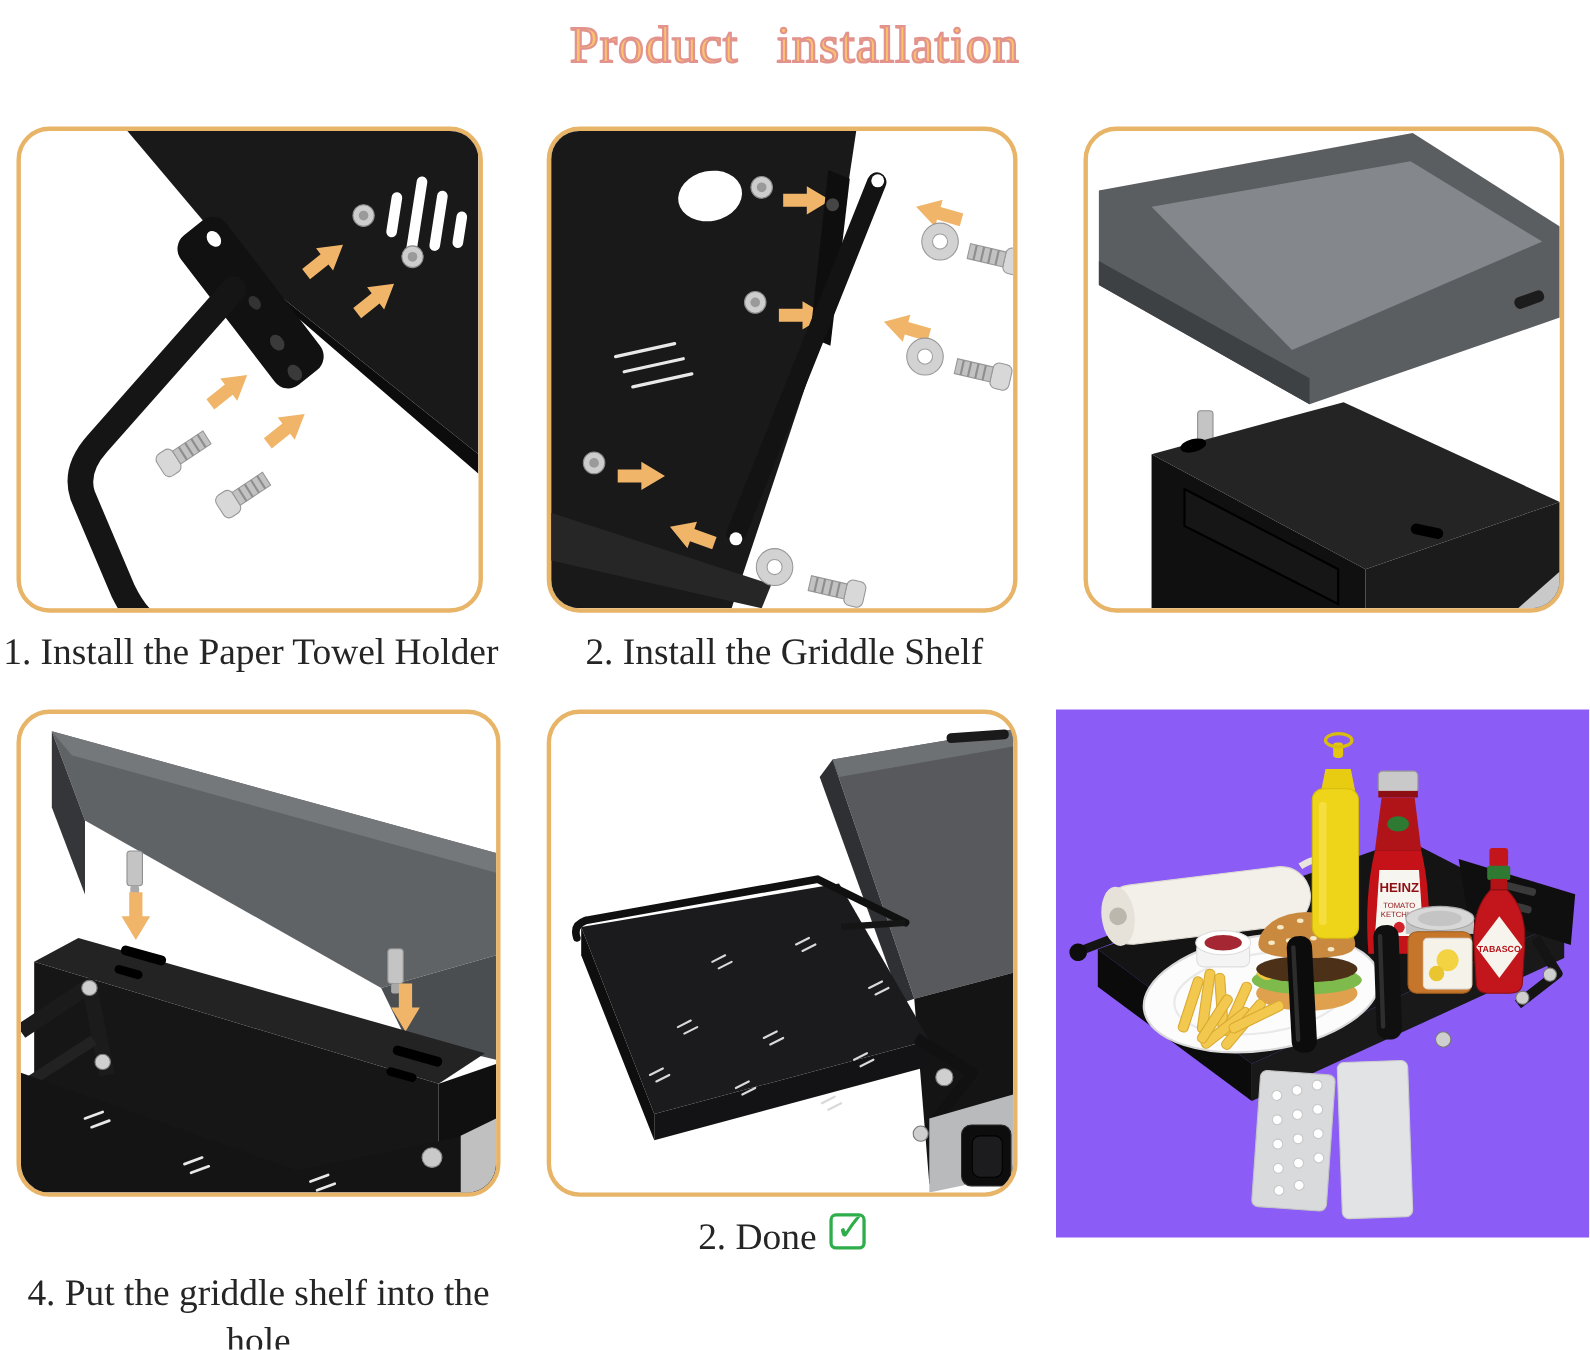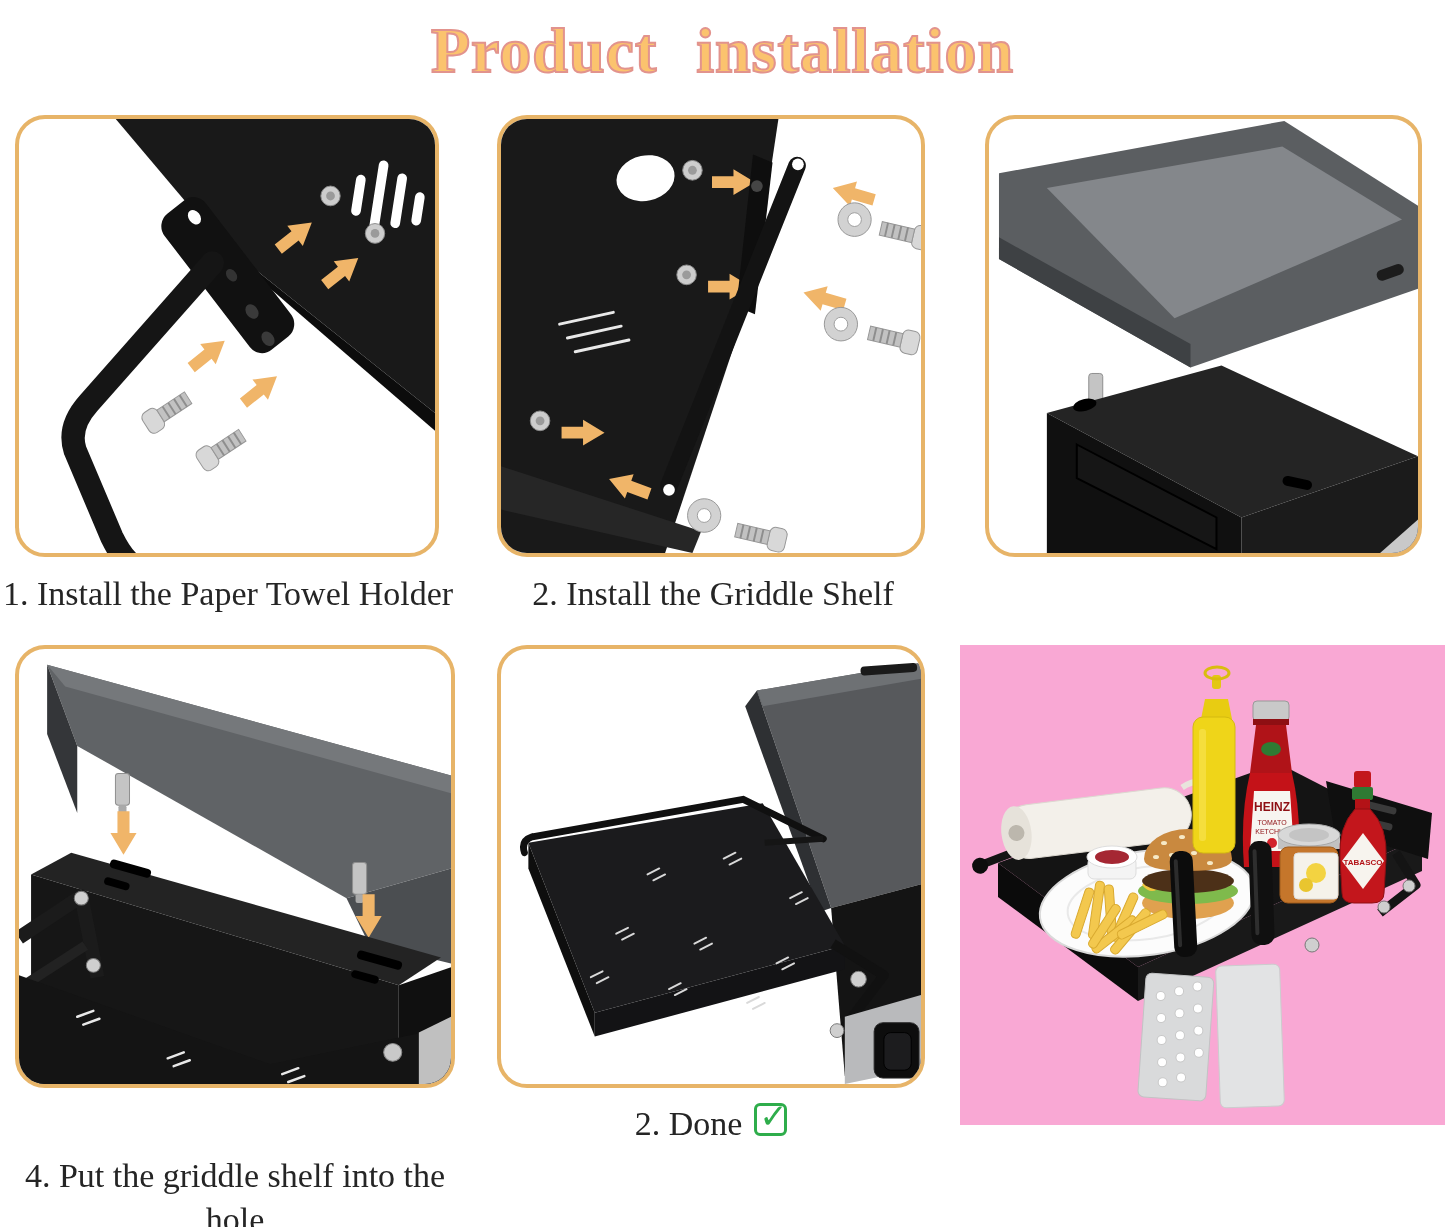--- a/index.html
+++ b/index.html
@@ -1,25 +1,25 @@
 <!DOCTYPE html>
 <html style="--background: #FFFFFF; --title-fill: #FBC36E; --title-stroke: #E2938D; --panel-border: #E7B468; --arrow: #F0B569; --caption: #252525; --check: #2EAD4B;"><head>
 <meta charset="utf-8">
 <style>
   html,body{margin:0;padding:0;background:#fff;}
   .page{position:relative;width:1445px;height:1227px;background:var(--background,#fff);overflow:hidden;
         font-family:"Liberation Serif", serif;}
   .main-title{position:absolute;left:0;top:14px;width:100%;text-align:center;
-        font-size:64px;font-weight:bold;letter-spacing:1px;word-spacing:22px;
+        font-size:47px;font-weight:normal;letter-spacing:1px;word-spacing:22px;
         color:var(--title-fill,#FBC36E);
         -webkit-text-stroke:2px var(--title-stroke,#E2938D);}
   .panel{position:absolute;border:4px solid var(--panel-border,#E7B468);border-radius:30px;
         overflow:hidden;background:#fff;box-sizing:border-box;}
   .panel svg{display:block;width:100%;height:100%;}
-  .photo{position:absolute;background:#f9a8d4;}
+  .photo{position:absolute;background:#8b5cf6;}
   .photo svg{display:block;width:100%;height:100%;}
   .caption{position:absolute;font-size:34px;color:var(--caption,#252525);
         text-align:center;white-space:nowrap;line-height:1.3;}
   .caption.wrap{white-space:normal;}
   .checkbox{display:inline-block;width:27px;height:27px;border:3px solid var(--check,#2EAD4B);
         border-radius:6px;margin-left:12px;position:relative;top:1px;background:#fff;}
   .checkbox .tick{position:absolute;left:2px;top:-12px;font-size:34px;font-weight:bold;
         color:var(--check,#2EAD4B);font-family:"DejaVu Sans",sans-serif;}
   text{font-family:"Liberation Sans",sans-serif;}
 </style>

